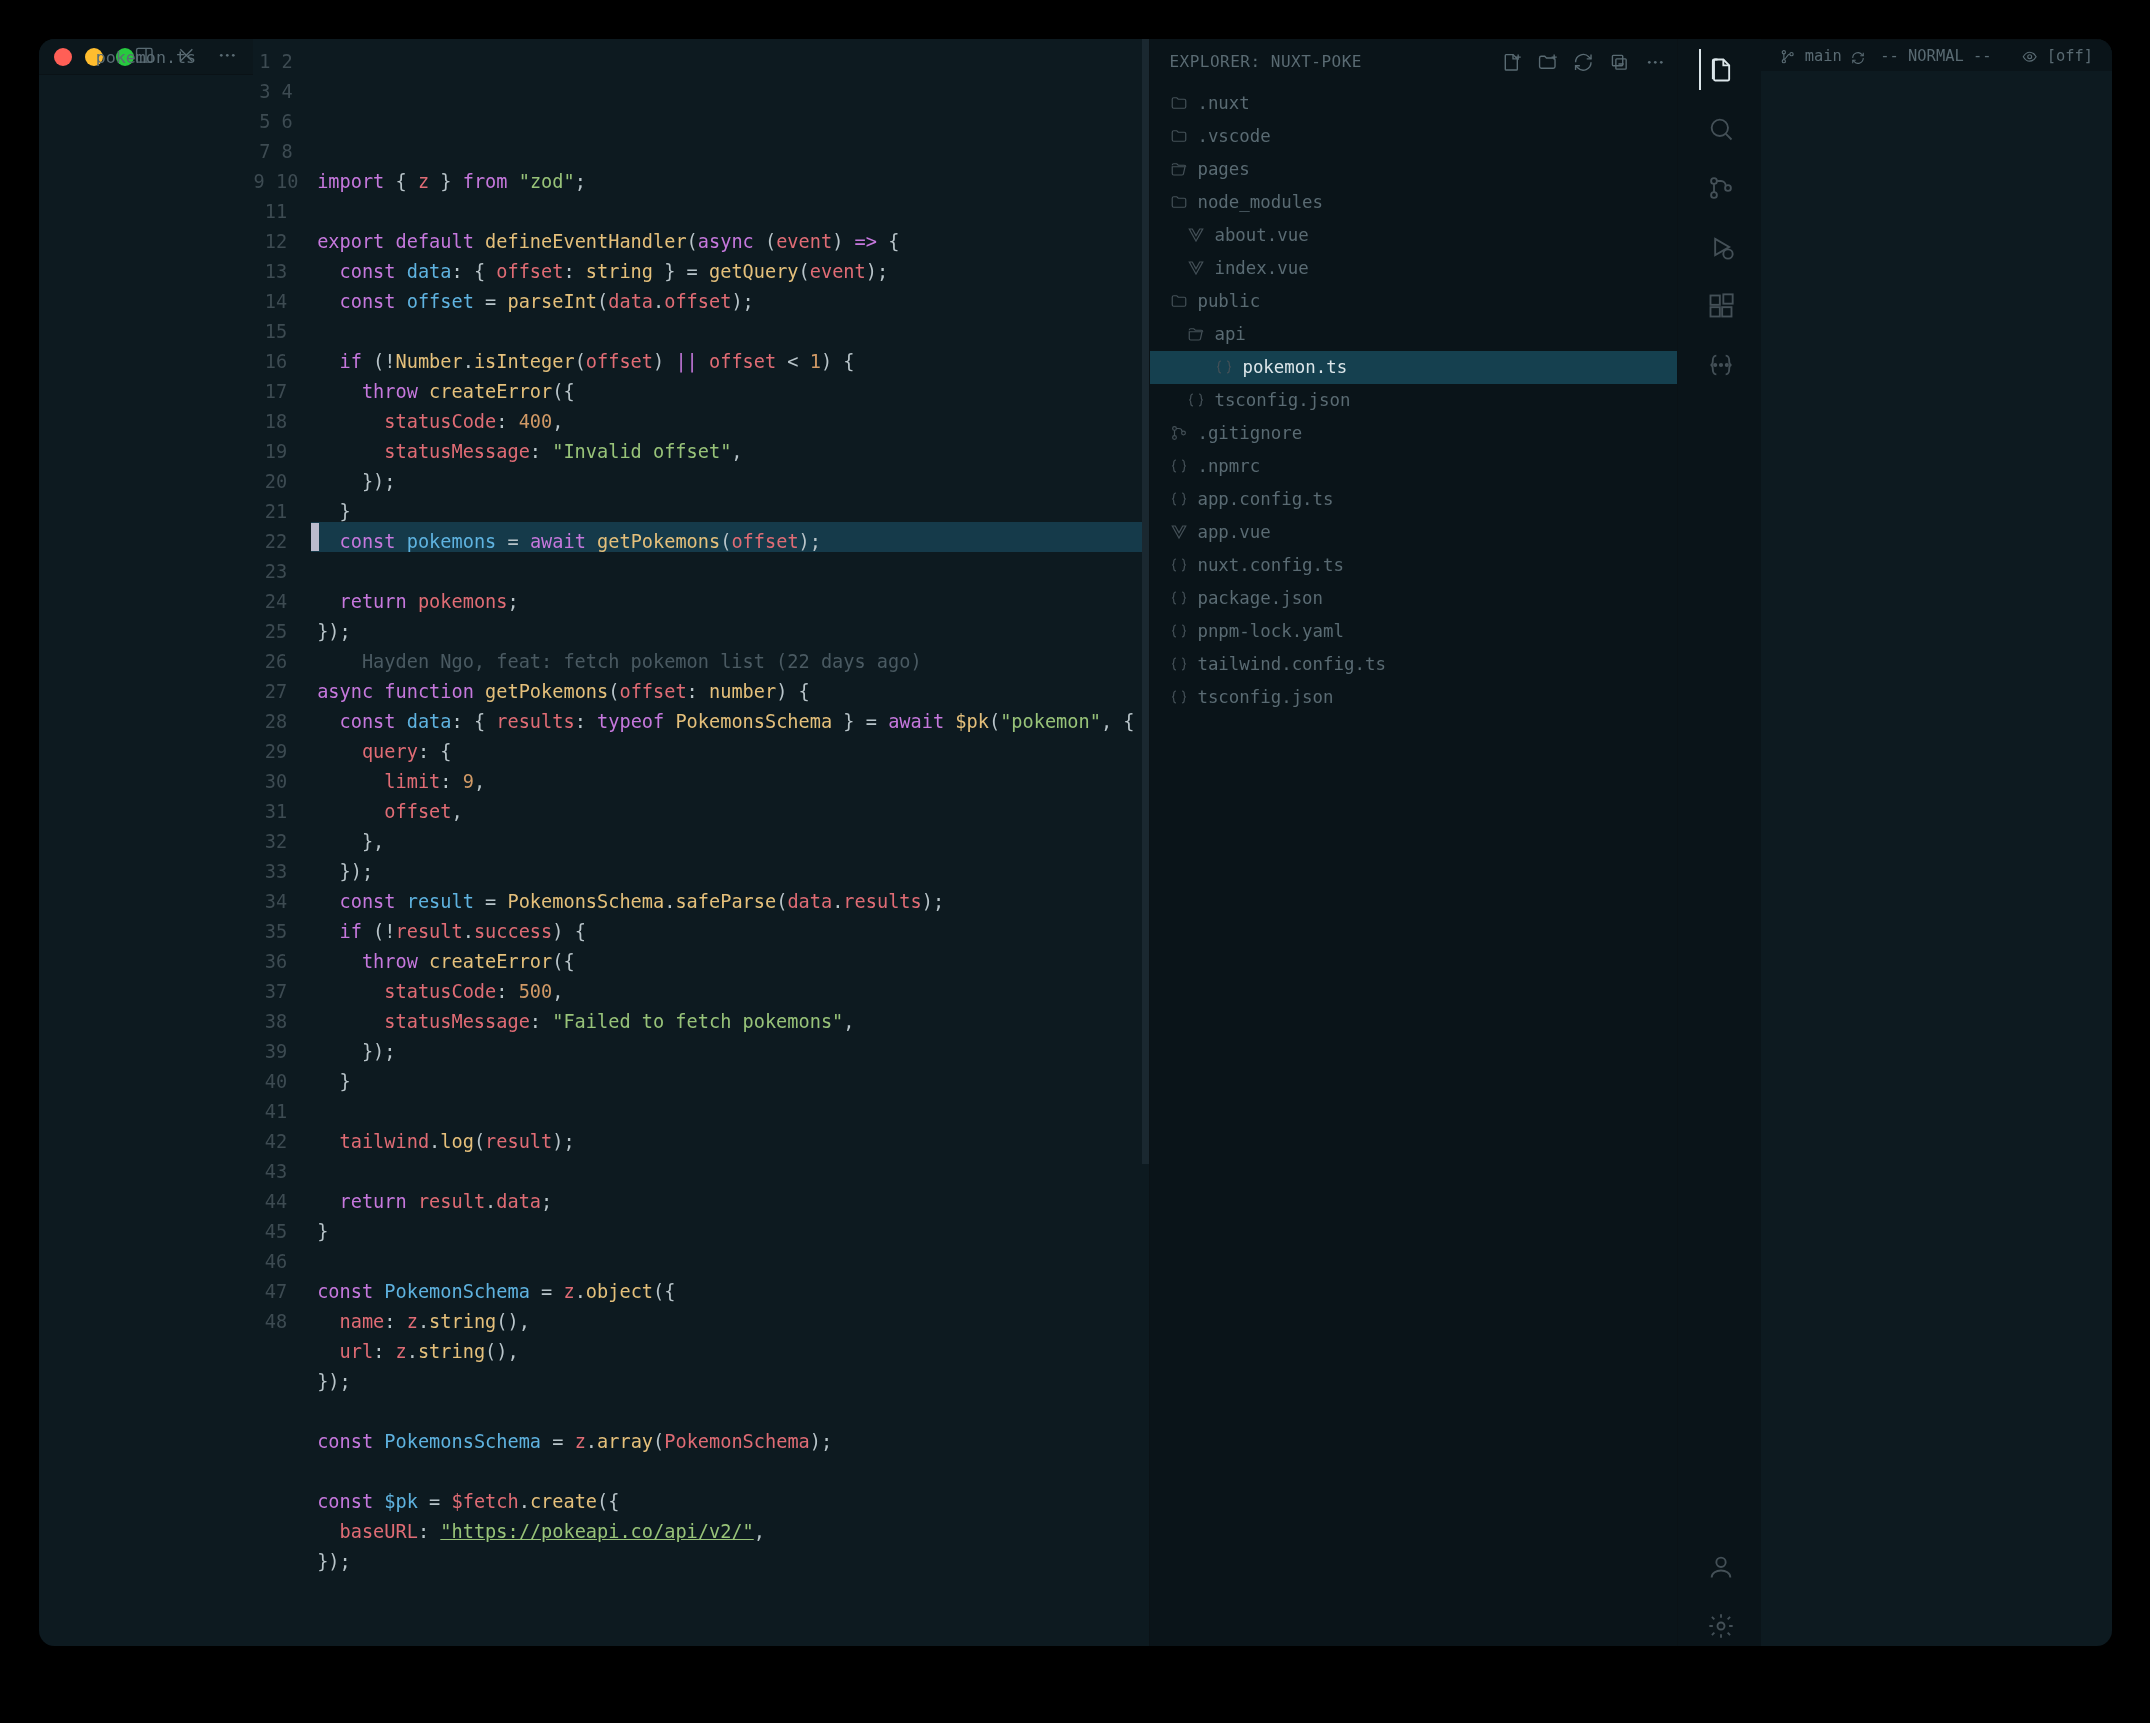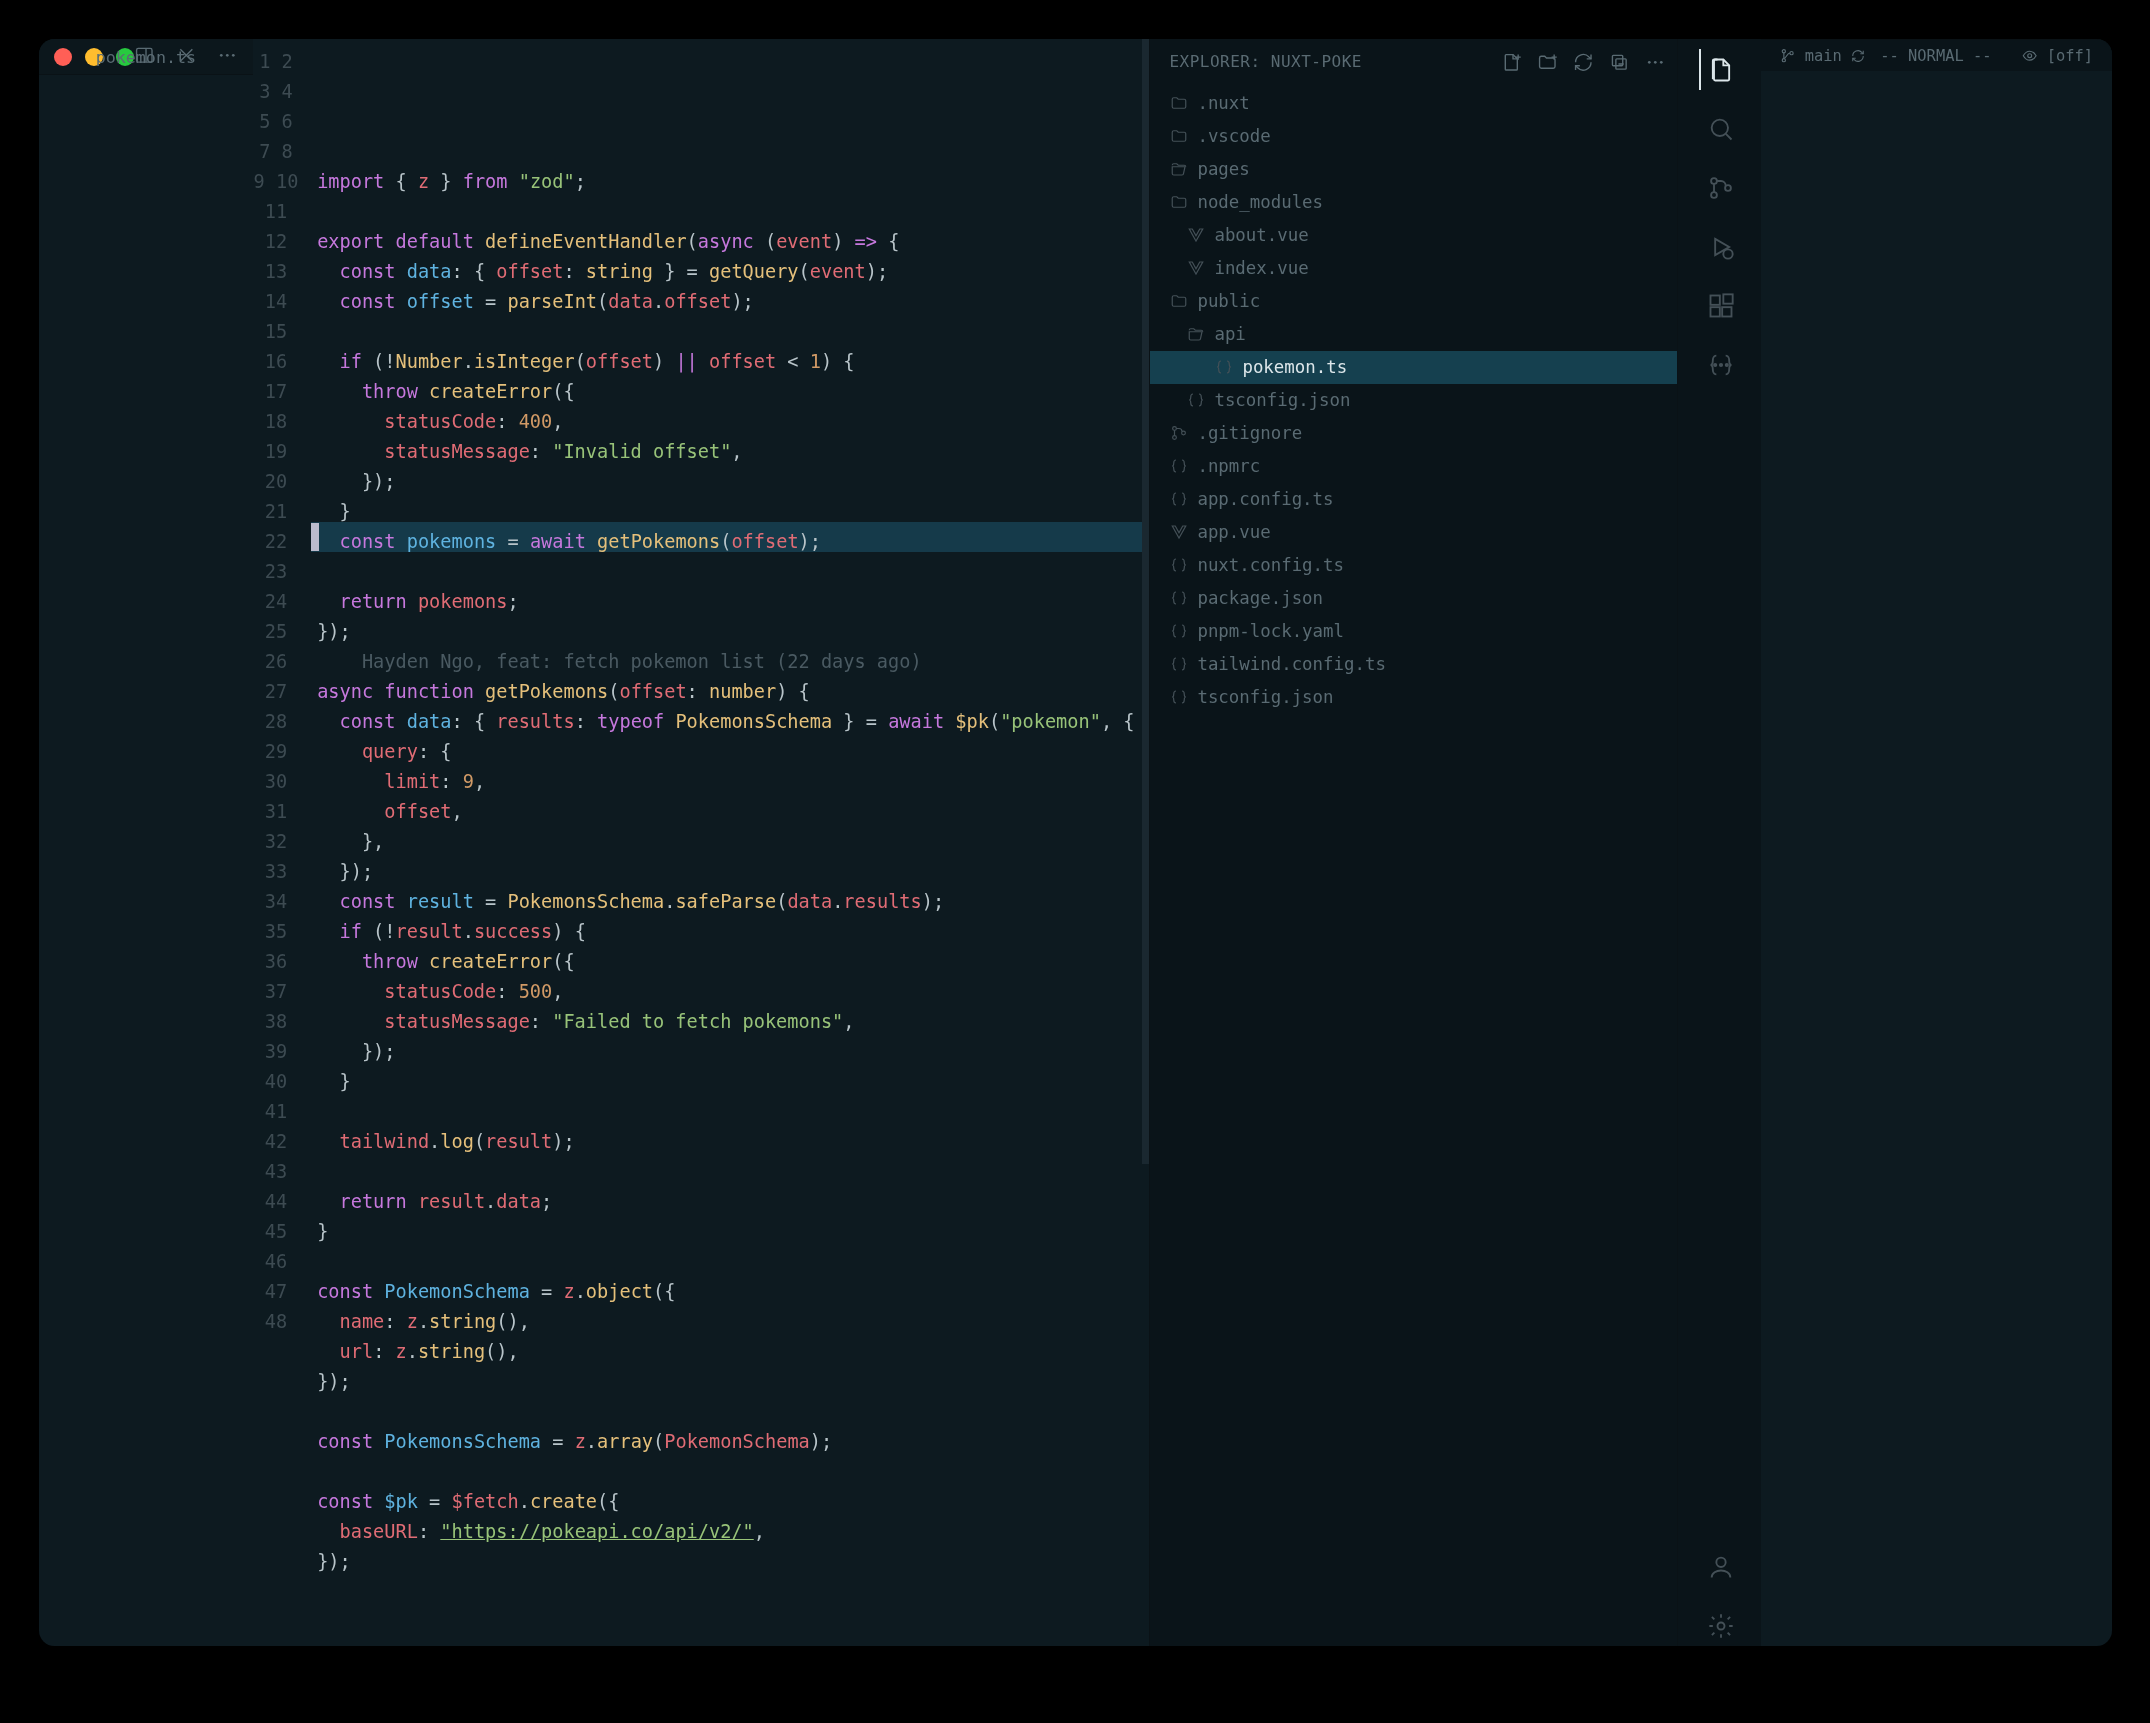--- a/index.html
+++ b/index.html
@@ -51,21 +51,21 @@
 .titem.sel{background:var(--tree-sel);color:#dce6ea}
 .ficon{width:19px;height:19px;display:inline-flex;align-items:center;justify-content:center;color:var(--fg-dimmer);flex-shrink:0}
 .ficon svg{width:18px;height:18px;stroke:currentColor;fill:none;stroke-width:1.6}
 .abar{width:84px;background:var(--bg-dark);border-left:0.6px solid #0a1216;display:flex;flex-direction:column;align-items:center;padding-top:10.3px;gap:18px;color:var(--fg-dimmer)}
 .abar .ai{width:41px;height:41px;display:flex;align-items:center;justify-content:center;cursor:default;border-left:2.6px solid transparent}
 .abar .ai.active{color:#dce6ea;border-left-color:#dce6ea}
 .abar .ai svg{width:28px;height:28px}
 .abar .spacer{flex:1}
 .statusbar{height:32px;background:var(--bg-dark);border-top:0.6px solid #0a1216;display:flex;align-items:center;padding:0 19px;color:var(--fg-dim);font-size:15.4px;gap:15.4px}
 .statusbar .spacer{flex:1}
-.sb-item{display:flex;align-items:center;gap:9px}
+.sb-item{display:flex;align-items:flex-end;gap:9px}
 
 .t-kw{color:var(--kw-purple)}
 .t-ctrl{color:var(--kw-purple)}
 .t-var{color:var(--red)}
 .t-fnY{color:var(--type-yellow)}
 .t-op{color:var(--fg)}
 .t-str{color:var(--str-green)}
 .t-num{color:var(--kw-orange)}
 .t-prop{color:var(--red)}
 .t-type{color:var(--type-yellow)}

